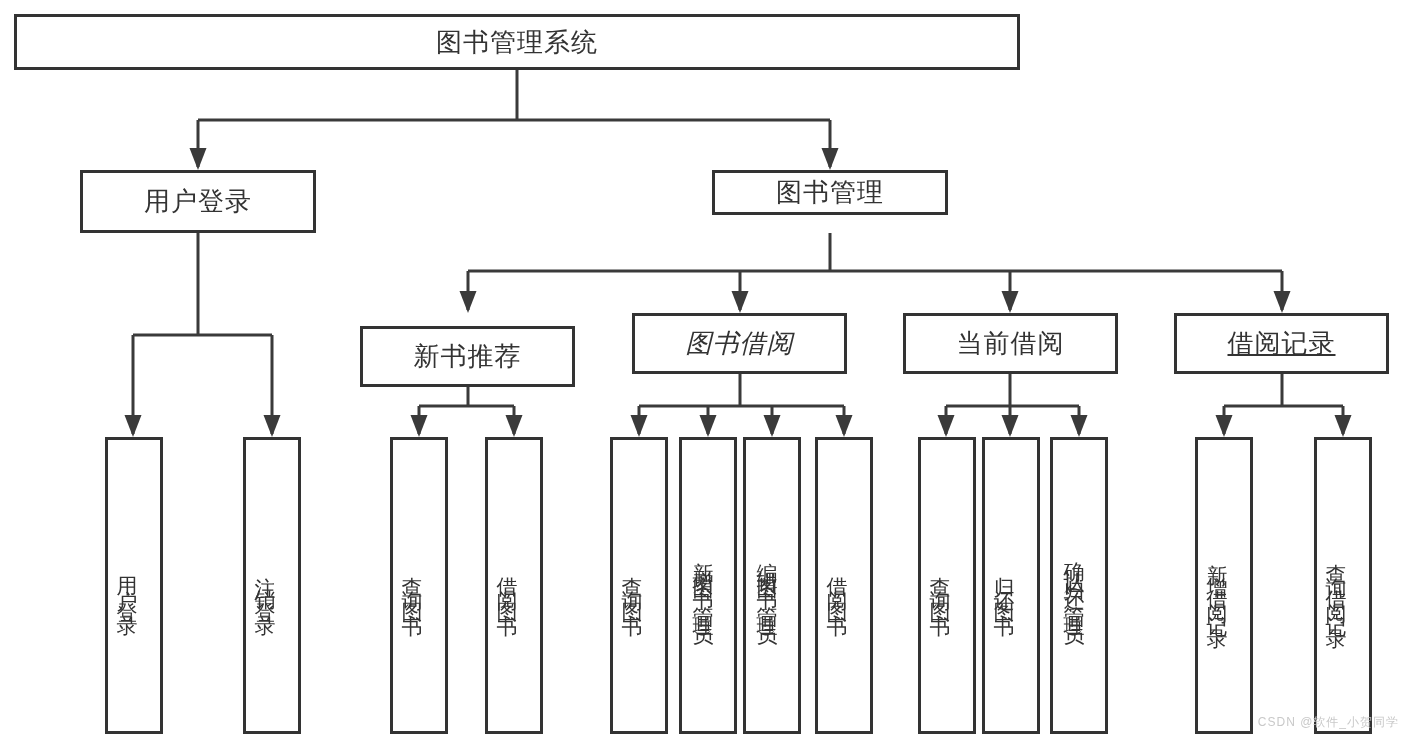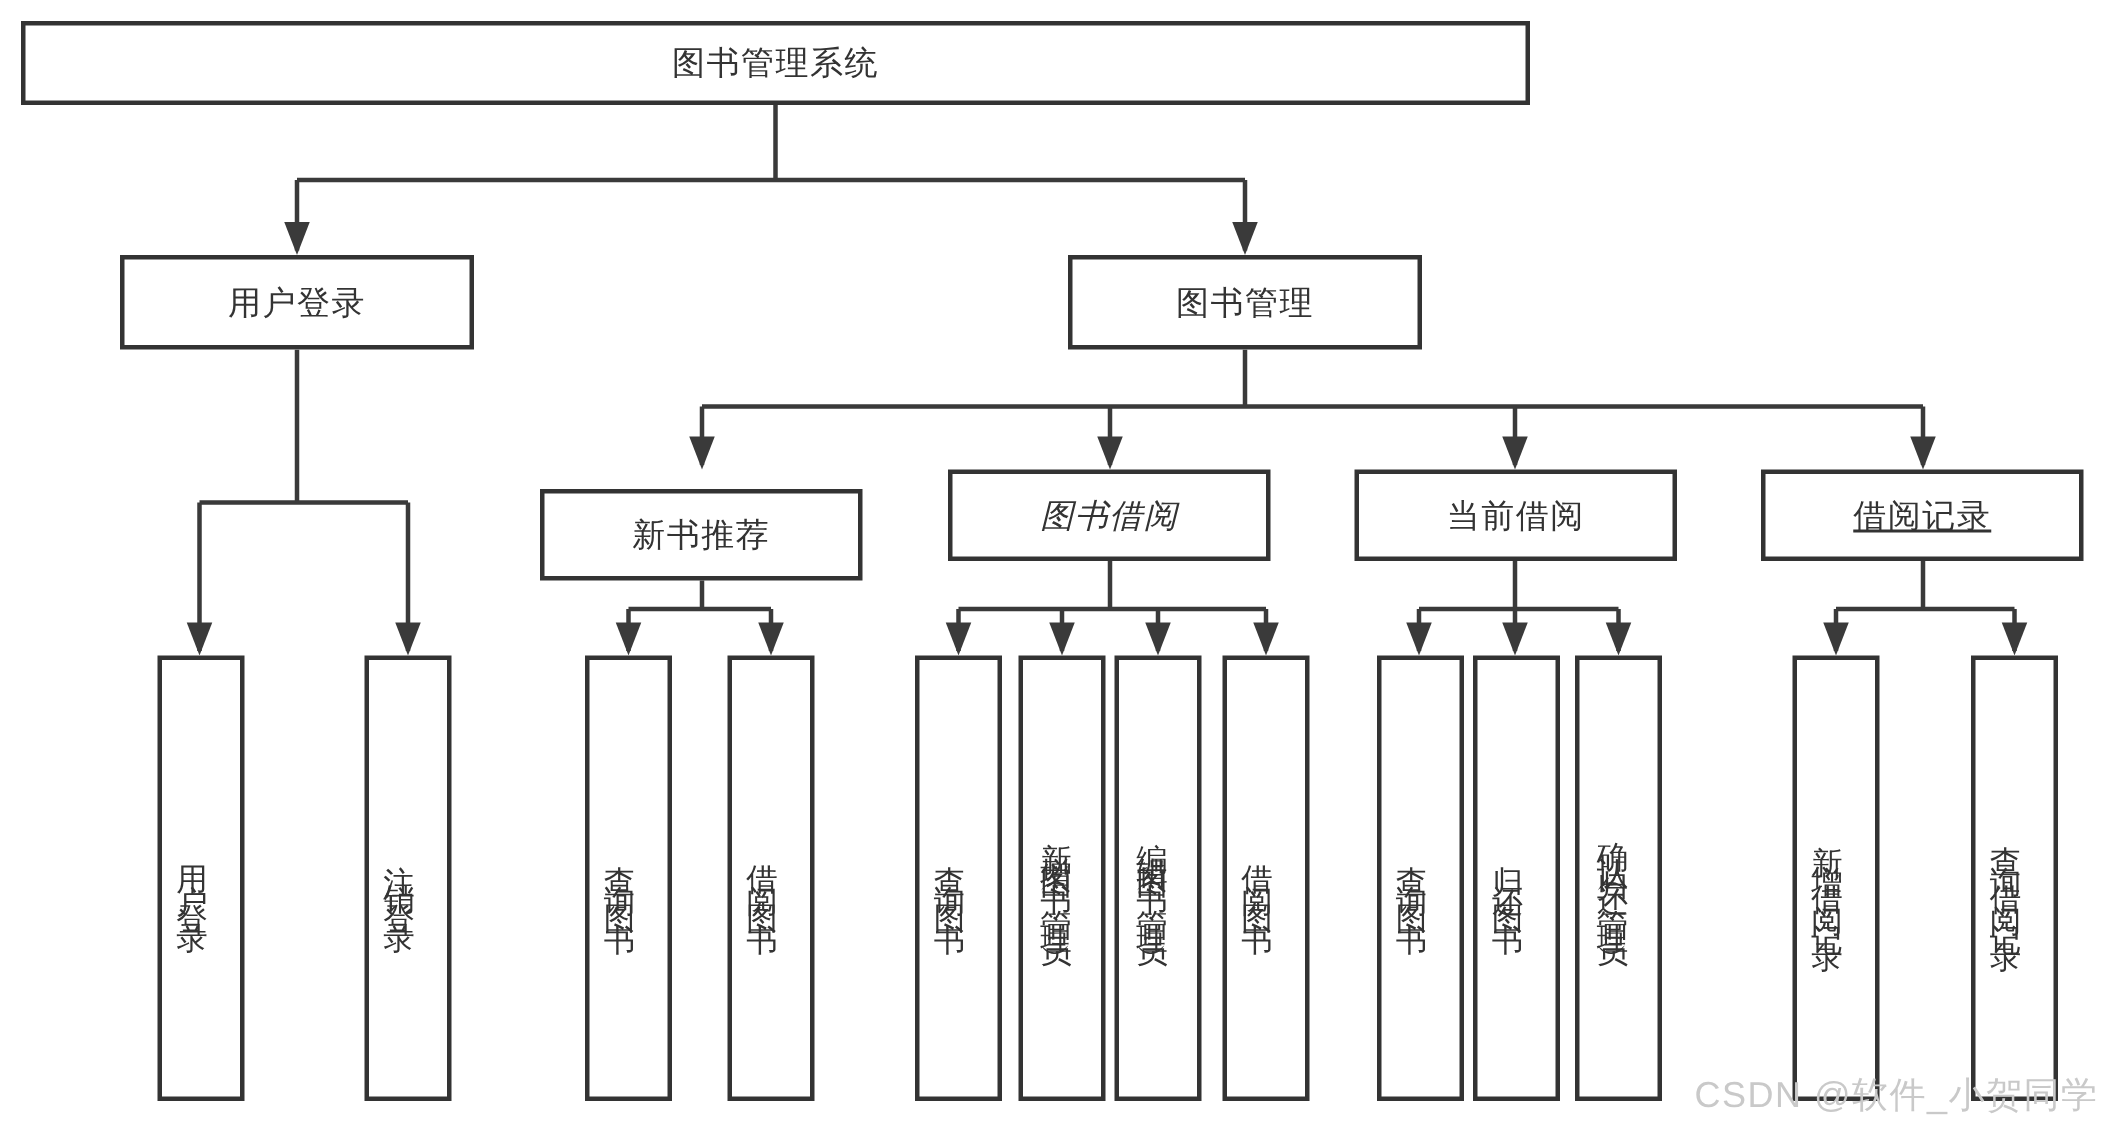--- a/index.html
+++ b/index.html
@@ -11,40 +11,40 @@
     overflow:hidden;
   }
   #wires{position:absolute;left:0;top:0;}
   .cline{fill:none;stroke:var(--line,#3a3a3a);stroke-width:3;}
   .ahead{fill:var(--line,#3a3a3a);stroke:none;}
   .hnode{
     position:absolute;box-sizing:border-box;
     border:3px solid var(--border,#333);
     background:var(--fill,#fff);
     display:flex;align-items:center;justify-content:center;
-    font-size:22px;color:var(--text,#333);
+    font-size:26px;color:var(--text,#333);
     letter-spacing:1px;
   }
   .vnode{
     position:absolute;box-sizing:border-box;
     top:437px;height:297px;width:58px;
     border:3px solid var(--border,#333);
     background:var(--fill,#fff);
     display:flex;align-items:center;justify-content:center;
   }
   .vnode span{
     writing-mode:vertical-rl;text-orientation:mixed;
     font-size:21px;line-height:1;color:var(--text,#333);
     letter-spacing:13px;margin-block-end:-13px;
     white-space:nowrap;
   }
   .vnode.tight span{letter-spacing:9px;margin-block-end:-9px;}
   #watermark{
     position:absolute;right:6px;top:714px;
-    font-size:24px;color:var(--wm,#c9c9c9);
+    font-size:12px;color:var(--wm,#c9c9c9);
     letter-spacing:1px;white-space:nowrap;
   }
 </style>
 </head>
 <body>
 
 <div id="canvas" style="--line: #3a3a3a; --border: #333333; --fill: #ffffff; --text: #333333; --wm: #c9c9c9;">
 
   <svg id="wires" width="1405" height="747" viewBox="0 0 1405 747" aria-hidden="true">
 
@@ -80,21 +80,21 @@
         <polygon points="1001.5,415 1018.5,415 1010,437" class="ahead"></polygon>
         <polygon points="1070.5,415 1087.5,415 1079,437" class="ahead"></polygon>
         <polygon points="1215.5,415 1232.5,415 1224,437" class="ahead"></polygon>
         <polygon points="1334.5,415 1351.5,415 1343,437" class="ahead"></polygon>
       </g>
   </svg>
 
   <div class="hnode" style="left:14px;top:14px;width:1006px;height:56px;">图书管理系统</div>
 
   <div class="hnode" style="left:80px;top:170px;width:236px;height:63px;">用户登录</div>
-  <div class="hnode" style="left:712px;top:170px;width:236px;height:63px;">图书管理</div>
+  <div class="hnode" style="left:712px;top:170px;width:236px;height:45px;">图书管理</div>
 
   <div class="hnode" style="left:360px;top:313px;width:215px;height:61px;margin-top:13px;">新书推荐</div>
   <div class="hnode" style="left:632px;top:313px;width:215px;height:61px;font-style:italic;">图书借阅</div>
   <div class="hnode" style="left:903px;top:313px;width:215px;height:61px;">当前借阅</div>
   <div class="hnode" style="left:1174px;top:313px;width:215px;height:61px;text-decoration:underline;">借阅记录</div>
 
   <div class="vnode" style="left:105px;">
     <span>用户登录</span>
   </div>
   <div class="vnode" style="left:243px;">

